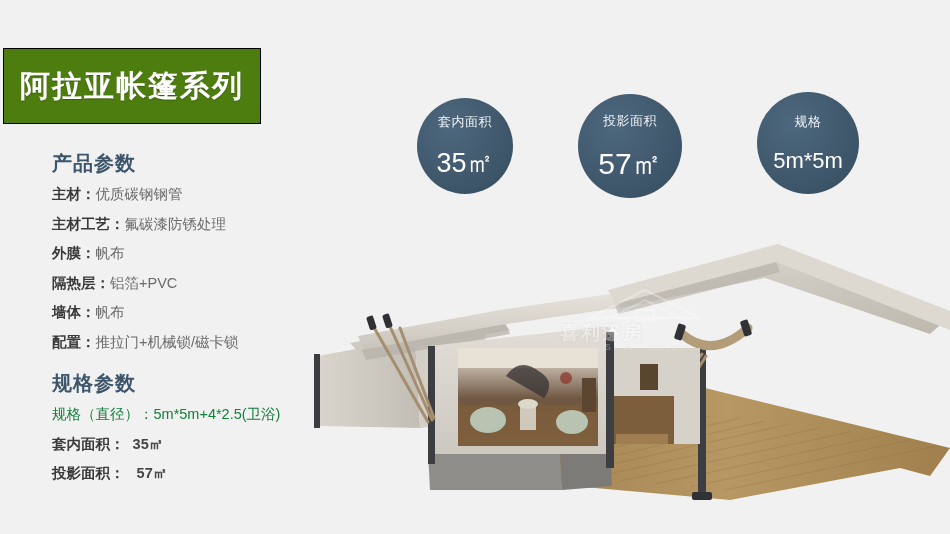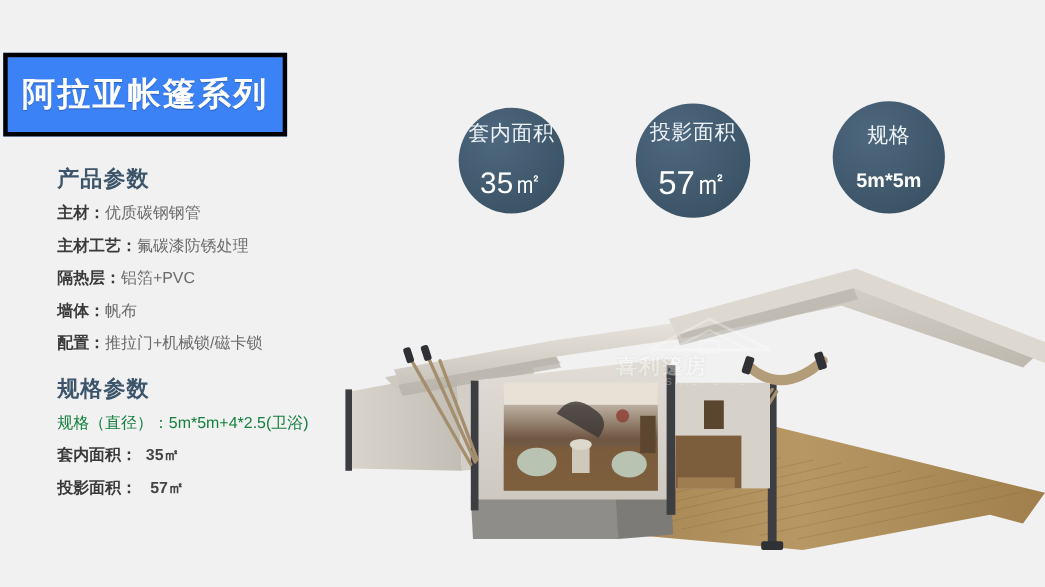--- a/index.html
+++ b/index.html
@@ -8,22 +8,22 @@
     background:#f1f1f1;
     font-family:"Liberation Sans","DejaVu Sans",sans-serif;
     position:relative;
     overflow:hidden;
   }
   #stage { position:absolute; inset:0; width:950px; height:534px; }
 
   
   .title-banner{
     position:absolute; left:3px; top:48px; width:258px; height:76px;
-    background:#3b82f6;
-    border:4px solid #000000;
+    background:#4d7c0f;
+    border:1px solid #000000;
     display:flex; align-items:center; justify-content:center;
   }
   .title-banner .title-text{
     color:#ffffff; font-size:30px; font-weight:bold;
     letter-spacing:2px; line-height:1;
     text-shadow:0 1px 1px rgba(0,0,0,.25);
   }
 
   
   .spec-col{ position:absolute; left:52px; top:153px; width:300px; }
@@ -42,26 +42,26 @@
   .spec-row.allbold .v{ color:#15803d; font-weight:normal; }
   .spec-row.strongval .v{ color:#454545; font-weight:bold; }
 
   
   .circle{
     position:absolute; border-radius:50%;
     background:radial-gradient(circle at 35% 30%, #4d677e 0%, #3d5568 70%, #36495a 100%);
     display:flex; flex-direction:column; align-items:center; justify-content:center;
     color:#fff; text-align:center;
   }
-  .circle .c-label{ font-size:19px; line-height:1; margin-bottom:22px; letter-spacing:.5px; color:#eef2f5; }
+  .circle .c-label{ font-size:13px; line-height:1; margin-bottom:22px; letter-spacing:.5px; color:#eef2f5; }
   .circle .c-value{ font-size:27px; line-height:1; font-weight:normal; letter-spacing:0px; }
   #circle-1{ left:417px; top:98px; width:96px; height:96px; }
   #circle-2{ left:578px; top:94px; width:104px; height:104px; }
   #circle-3{ left:757px; top:92px; width:102px; height:102px; }
-  #circle-3 .c-value{ font-size:18px;font-weight:bold; }
+  #circle-3 .c-value{ font-size:22px; }
   #circle-2 .c-value{ font-size:30px; }
 
   
   #tent-scene{ position:absolute; left:310px; top:238px; width:640px; height:270px; }
   #tent-scene svg{ display:block; }
   .wm{ position:absolute; left:250px; top:48px; width:170px; height:72px; opacity:.38; pointer-events:none; }
   .wm-txt{
     position:absolute; left:0; top:34px; width:170px; 
     color:#ffffff; font-size:19px; font-weight:bold; letter-spacing:2px;
     text-shadow:0 0 2px rgba(120,120,120,.5);
@@ -82,20 +82,23 @@
 
   <div class="spec-col">
 
     <div class="sec-head">产品参数</div>
 
     <div class="spec-row">
       <span class="k">主材：</span><span class="v">优质碳钢钢管</span>
     </div>
     <div class="spec-row">
       <span class="k">主材工艺：</span><span class="v">氟碳漆防锈处理</span>
+    </div>
+    <div class="spec-row">
+      <span class="k">外膜：</span><span class="v">帆布</span>
     </div>
     <div class="spec-row">
       <span class="k">隔热层：</span><span class="v">铝箔+PVC</span>
     </div>
     <div class="spec-row">
       <span class="k">墙体：</span><span class="v">帆布</span>
     </div>
     <div class="spec-row">
       <span class="k">配置：</span><span class="v">推拉门+机械锁/磁卡锁</span>
     </div>

